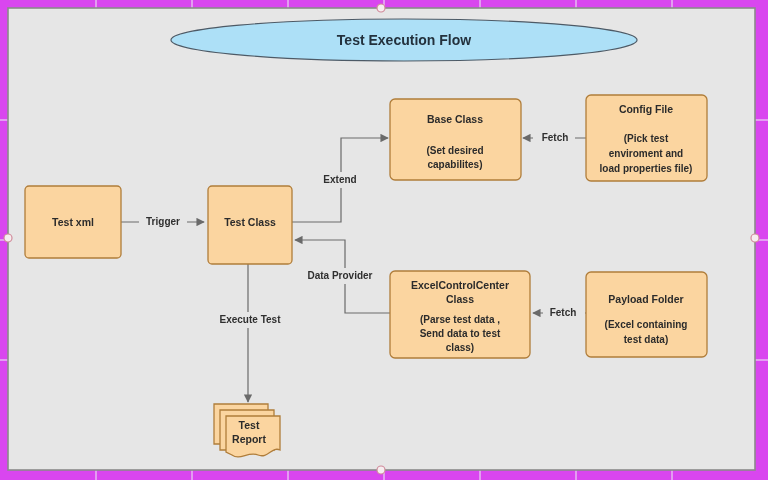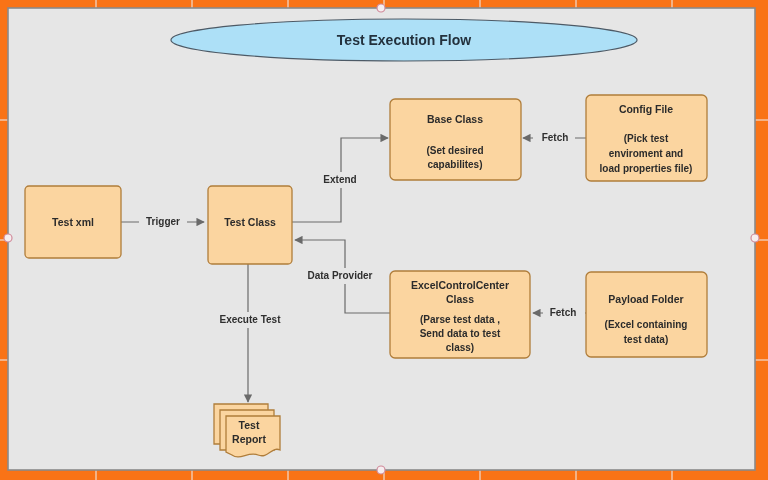--- a/index.html
+++ b/index.html
@@ -8,21 +8,21 @@
     background: #ffffff;
     width: 768px;
     height: 480px;
     overflow: hidden;
     font-family: "Liberation Sans", sans-serif;
   }
   #stage {
     position: relative;
     width: 768px;
     height: 480px;
-    background: #f97316;
+    background: #d946ef;
   }
   svg#diagram {
     position: absolute;
     left: 0;
     top: 0;
     width: 768px;
     height: 480px;
     display: block;
   }
   .node-label {

